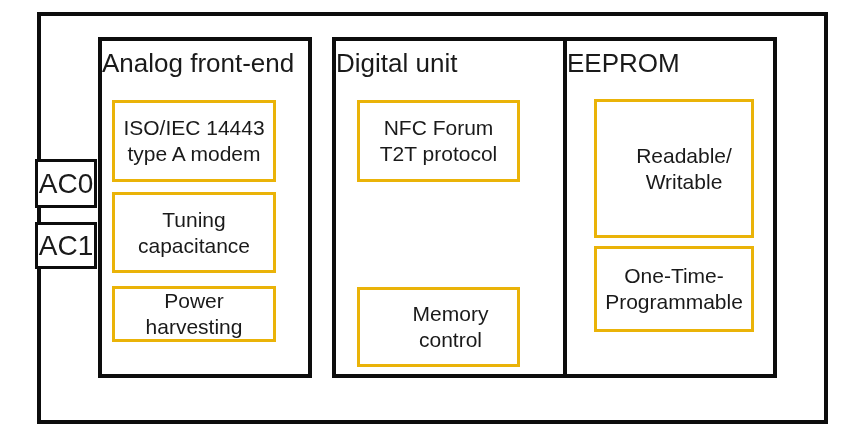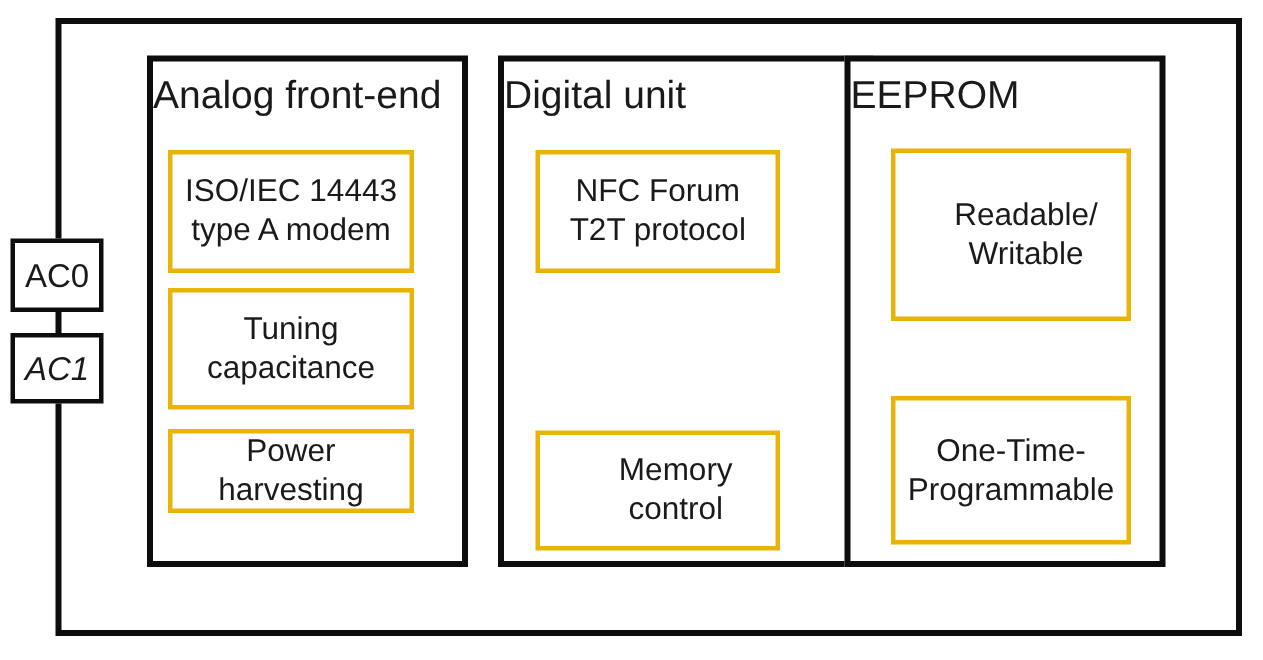--- a/index.html
+++ b/index.html
@@ -28,25 +28,26 @@
   }
   .pin {
     position: absolute;
     width: 62px;
     box-sizing: border-box;
     border: 3px solid #0d0d0d;
     background: #ffffff;
     display: flex;
     align-items: center;
     justify-content: center;
-    font-size: 22px;
+    font-size: 28px;
     z-index: 3;
+    margin-left: 28px;
   }
   #ac0 { left: 7px; top: 159px; height: 49px; }
-  #ac1 { left: 7px; top: 222px; height: 47px; font-style: italic; }
+  #ac1 { left: 7px; top: 222px; height: 47px; }
   .section {
     position: absolute;
     top: 37px;
     height: 341px;
     border: 4px solid #0d0d0d;
     box-sizing: border-box;
     background: #ffffff;
     z-index: 2;
   }
   #sec-analog  { left: 98px;  width: 214px; }
@@ -77,22 +78,22 @@
   }
   #sec-analog .blk  { left: 10px; width: 164px; }
   #sec-analog .p1   { top: 59px;  height: 82px; }
   #sec-analog .p2   { top: 151px; height: 81px; }
   #sec-analog .p3   { top: 245px; height: 56px; }
   #sec-digital .blk { left: 21px; width: 163px; }
   #sec-digital .p1  { top: 59px;  height: 82px; }
   #sec-digital .p2  { top: 151px; height: 81px; }
   #sec-digital .p3  { top: 246px; height: 80px; padding-left: 24px; }
   #sec-eeprom .blk  { left: 27px; width: 160px; }
-  #sec-eeprom .p1   { top: 58px;  height: 115px; padding-left: 20px; }
-  #sec-eeprom .p2   { top: 223px; height: 99px; }
+  #sec-eeprom .p1   { top: 58px;  height: 139px; padding-left: 20px; }
+  #sec-eeprom .p2   { top: 205px; height: 86px; }
 </style>
 </head>
 <body>
 
 <div class="canvas">
 
   <div class="outer"></div>
 
   <div class="pin" id="ac0">AC0</div>
 

